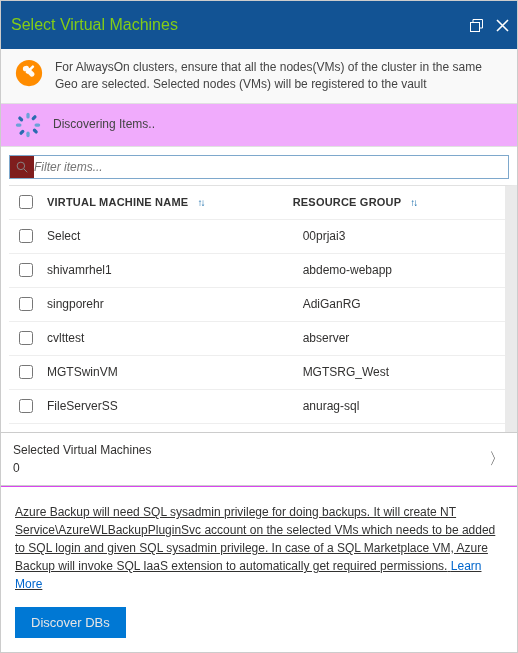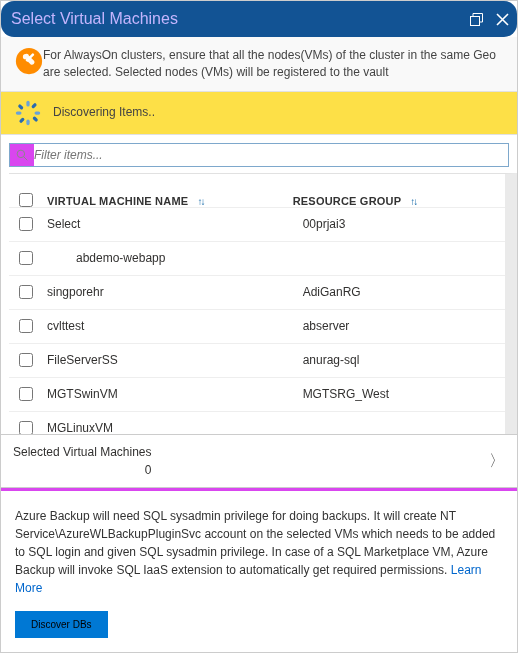--- a/index.html
+++ b/index.html
@@ -1,45 +1,45 @@
 <!DOCTYPE html>
 <html><head>
   <meta charset="utf-8">
   <style>
     * { margin: 0; padding: 0; box-sizing: border-box; }
     body { font-family: "Segoe UI", Arial, sans-serif; font-size: 12px; color: #323130; width: 518px; height: 653px; border: 1px solid #ccc; display: flex; flex-direction: column; background: #fff; }
-    .titlebar { background: #125394; color: #c4b5fd; display: flex; align-items: center; height: 36px; padding: 0 8px 0 10px; border-radius: 13px; }
+    .titlebar { background: #125394; color: #84cc16; display: flex; align-items: center; height: 48px; padding: 0 8px 0 10px; }
     .titlebar-text { flex: 1; font-size: 16px; font-weight: 400; }
     .titlebar-icons { display: flex; gap: 12px; }
     .tb-icon { width: 14px; height: 14px; display: flex; align-items: center; justify-content: center; cursor: pointer; }
-    .banner { display: flex; padding: 10px 14px; align-items: flex-start; border-bottom: 1px solid #e1e1e1; background: #f9f9f9; }
-    .banner2 { display: flex; gap: 12px; padding: 8px 14px; align-items: center; border-bottom: 1px solid #e1e1e1; background: #fde047; }
+    .banner { display: flex; gap: 12px; padding: 10px 14px; align-items: flex-start; border-bottom: 1px solid #e1e1e1; background: #f9f9f9; }
+    .banner2 { display: flex; gap: 12px; padding: 8px 14px; align-items: center; border-bottom: 1px solid #e1e1e1; background: #f0abfc; }
     .tool-icon { width: 28px; height: 28px; flex: none; }
     .spinner-icon { width: 26px; height: 26px; flex: none; }
     .banner-text { font-size: 12px; line-height: 1.4; color: #444; }
-    .filter-row { display: flex; align-items: center; border: 1px solid #7ea8cc; margin: 8px 8px 0 8px; height: 24px; background: #d946ef; }
+    .filter-row { display: flex; align-items: center; border: 1px solid #7ea8cc; margin: 8px 8px 0 8px; height: 24px; background: #7f1d1d; }
     .filter-row svg { margin: 0 6px; flex: none; }
     .filter-input { border: none; outline: none; flex: 1; font-size: 12px; font-style: italic; color: #888; height: 100%; }
     .table-wrap { flex: 1; overflow: hidden; display: flex; margin: 0 0 0 8px; border-right: 12px solid #eaeaea; border-top: 1px solid #e1e1e1; margin-top: 6px; position: relative; }
     .table { flex: 1; overflow-y: auto; }
     .thead, .trow { display: flex; align-items: center; min-height: 34px; border-bottom: 1px solid #eee; }
-    .thead { font-weight: 600; font-size: 11px; color: #333; letter-spacing: 0.2px; padding-right: 19px; align-items: flex-end; }
+    .thead { font-weight: 600; font-size: 11px; color: #333; letter-spacing: 0.2px; padding-right: 19px; }
     .col-check { width: 34px; display: flex; align-items: center; justify-content: center; }
     .col-name { flex: 1.1; padding-left: 4px; }
     .col-rg { flex: 1; padding-left: 4px; margin-left: 29px; }
     .sort-arrows { color: #0a63a5; font-size: 10px; margin-left: 6px; letter-spacing: -2px; }
     input[type=checkbox] { width: 14px; height: 14px; border: 1px solid #999; cursor: pointer; }
     .scroll-top-up { position: absolute; right: -12px; top: -14px; width: 12px; height: 14px; background: #eaeaea; display:flex; align-items:center; justify-content:center; color:#777; font-size:10px; }
     .selected-bar { border-top: 1px solid #ccc; border-bottom: 1px solid #ccc; padding: 8px 12px; display: flex; align-items: center; justify-content: space-between; }
-    .selected-bar .left { line-height: 1.5; text-align: right; }
+    .selected-bar .left { line-height: 1.5; }
     .chevron { font-size: 16px; color: #555; cursor: pointer; }
-    .footer { padding: 16px 14px 14px; border-top: 3px solid #d946ef; margin-top: auto; }
+    .footer { padding: 16px 14px 14px; border-top: 1px solid #d946ef; margin-top: auto; text-decoration: underline; }
     .footer-text { font-size: 12px; line-height: 1.5; color: #333; }
     .learn-more { color: #0066cc; text-decoration: none; cursor: pointer; }
-    .discover-btn { margin-top: 14px; background: #0078d4; color: #000000; border: none; padding: 8px 16px; font-size: 10px; cursor: pointer; }
+    .discover-btn { margin-top: 14px; background: #0078d4; color: #e5e5e5; border: none; padding: 8px 16px; font-size: 13px; cursor: pointer; }
   </style>
 </head>
 <body>
 
 <div class="titlebar">
   <div class="titlebar-text">Select Virtual Machines</div>
   <div class="titlebar-icons">
     <div class="tb-icon">
       <svg width="13" height="13" viewBox="0 0 13 13">
           <rect x="0.5" y="3.5" width="9" height="9" stroke="#fff" fill="none"></rect>
@@ -110,49 +110,50 @@
       <div class="col-check">
           <input type="checkbox" style="">
         </div>
       <div class="col-name">Select</div>
       <div class="col-rg">00prjai3</div>
     </div>
     <div class="trow">
       <div class="col-check">
           <input type="checkbox" style="">
         </div>
+      <div class="col-name">shivamrhel1</div>
       <div class="col-rg">abdemo-webapp</div>
     </div>
     <div class="trow">
       <div class="col-check">
           <input type="checkbox" style="">
         </div>
       <div class="col-name">singporehr</div>
       <div class="col-rg">AdiGanRG</div>
     </div>
     <div class="trow">
       <div class="col-check">
           <input type="checkbox" style="">
         </div>
       <div class="col-name">cvlttest</div>
       <div class="col-rg">abserver</div>
     </div>
     <div class="trow">
       <div class="col-check">
           <input type="checkbox" style="">
         </div>
-      <div class="col-name">FileServerSS</div>
-      <div class="col-rg">anurag-sql</div>
+      <div class="col-name">MGTSwinVM</div>
+      <div class="col-rg">MGTSRG_West</div>
     </div>
     <div class="trow">
       <div class="col-check">
           <input type="checkbox" style="">
         </div>
-      <div class="col-name">MGTSwinVM</div>
-      <div class="col-rg">MGTSRG_West</div>
+      <div class="col-name">FileServerSS</div>
+      <div class="col-rg">anurag-sql</div>
     </div>
     <div class="trow">
       <div class="col-check">
           <input type="checkbox" style="">
         </div>
       <div class="col-name">MGLinuxVM</div>
     </div>
   </div>
 </div>
 

